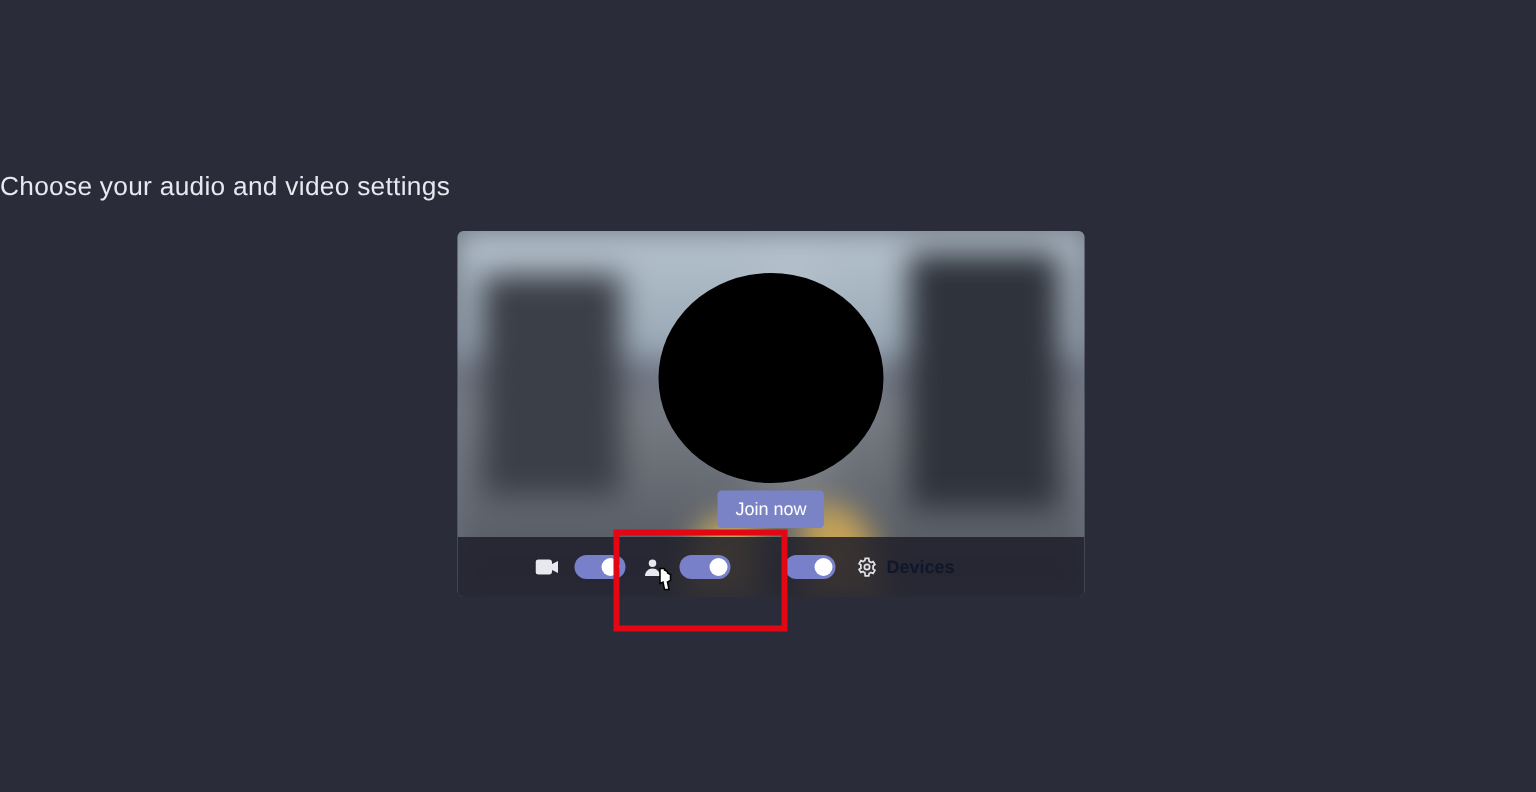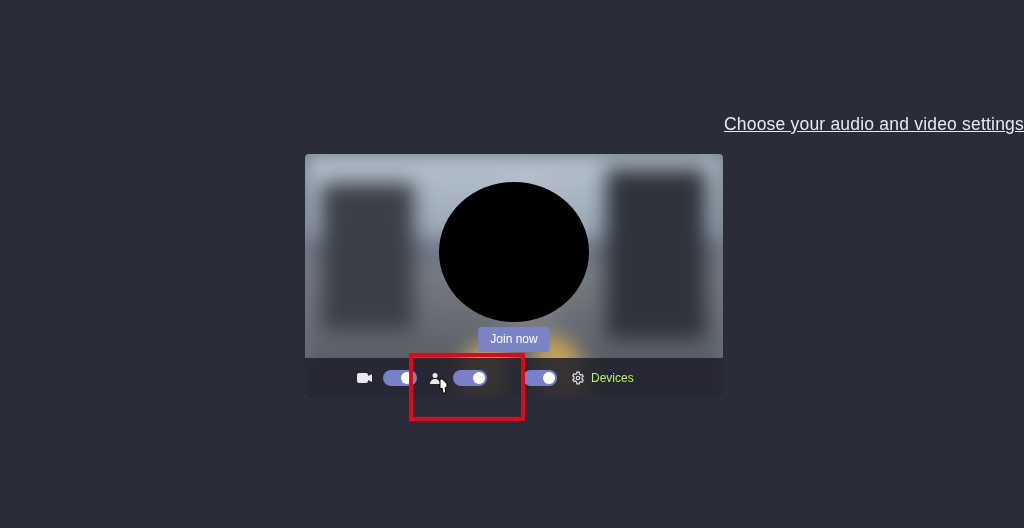--- a/index.html
+++ b/index.html
@@ -16,26 +16,25 @@
   .page {
     width: 1024px;
     height: 528px;
     position: relative;
   }
   .heading {
     position: absolute;
     top: 114px;
     left: 0;
     width: 100%;
-    text-align: right;
+    text-align: left;
     font-size: 17.5px;
     font-weight: 400;
     color: #e8e8f0;
     letter-spacing: 0.2px;
-    text-decoration: underline;
   }
   .preview {
     position: absolute;
     top: 154px;
     left: 305px;
     width: 418px;
     height: 244px;
     border-radius: 4px;
     overflow: hidden;
     background: #6f7583;
@@ -116,21 +115,22 @@
 
   .mic-icon, .bg-icon { width:16px; height:16px; flex:none; }
 
   .devices {
     display: flex;
     align-items: center;
     gap: 6px;
     margin-left: 4px;
     cursor: pointer;
     font-size: 12px;
-    color: #bef264;
+    color: #0f172a;
+    font-weight: bold;
   }
   .gear-icon { width:14px; height:14px; }
 
   
   .annot {
     position: absolute;
     border: 4px solid #e30613;
     left: 409px;
     top: 353px;
     width: 108px;

